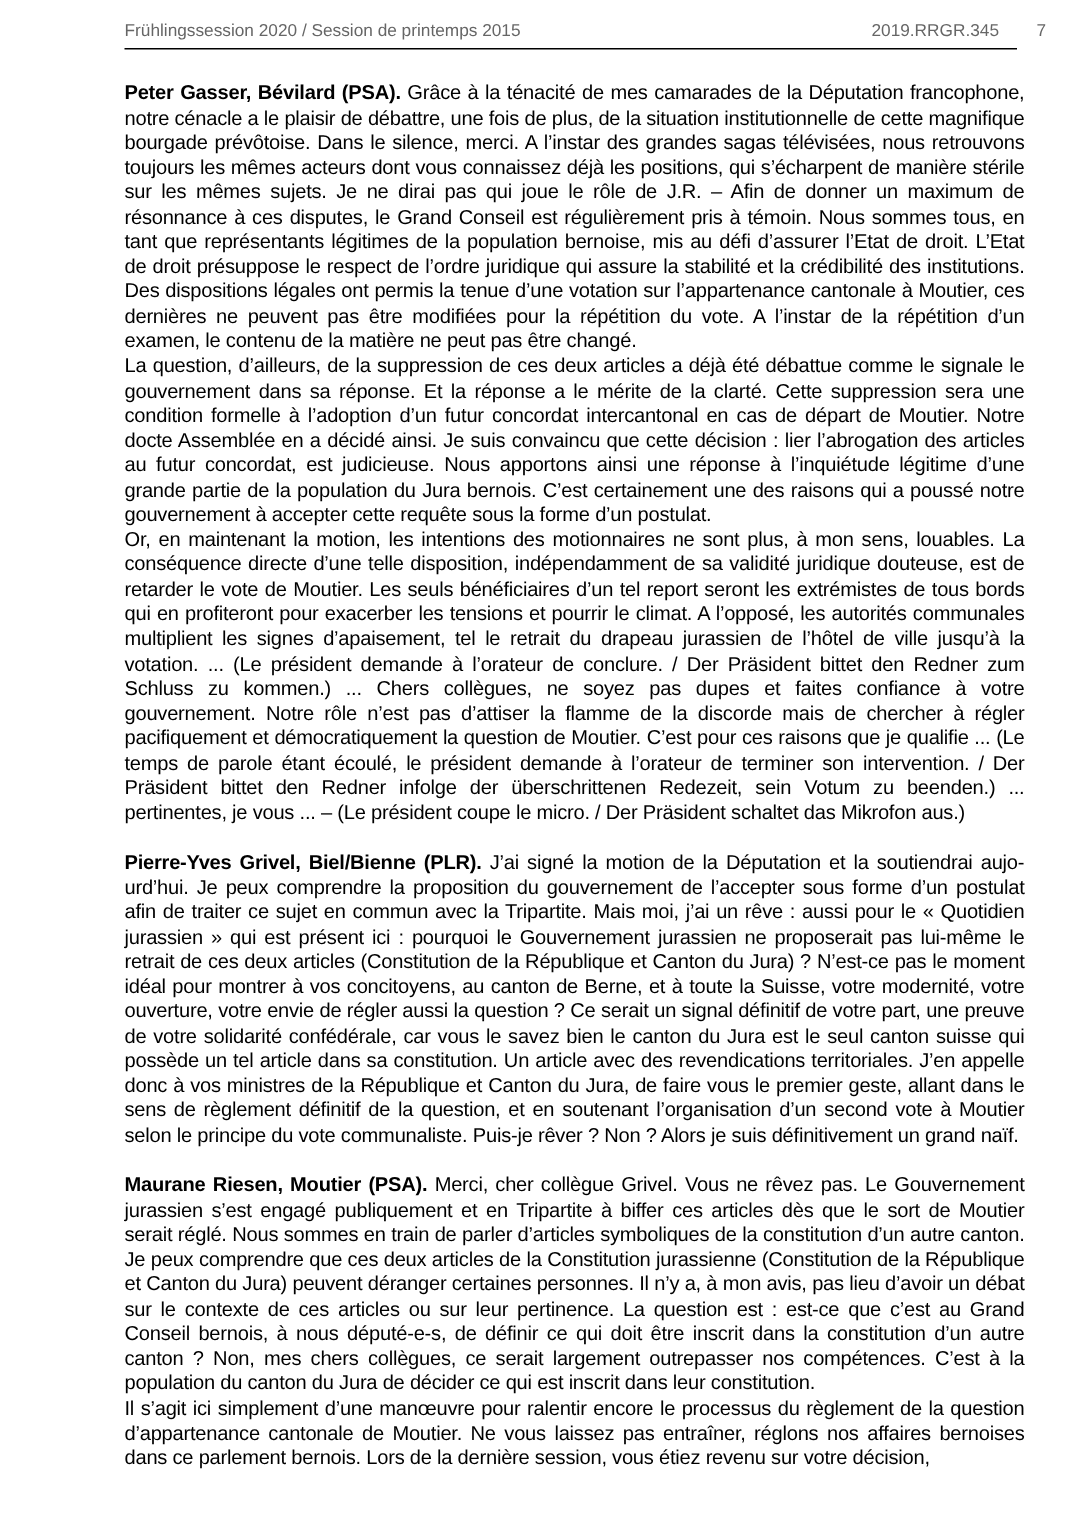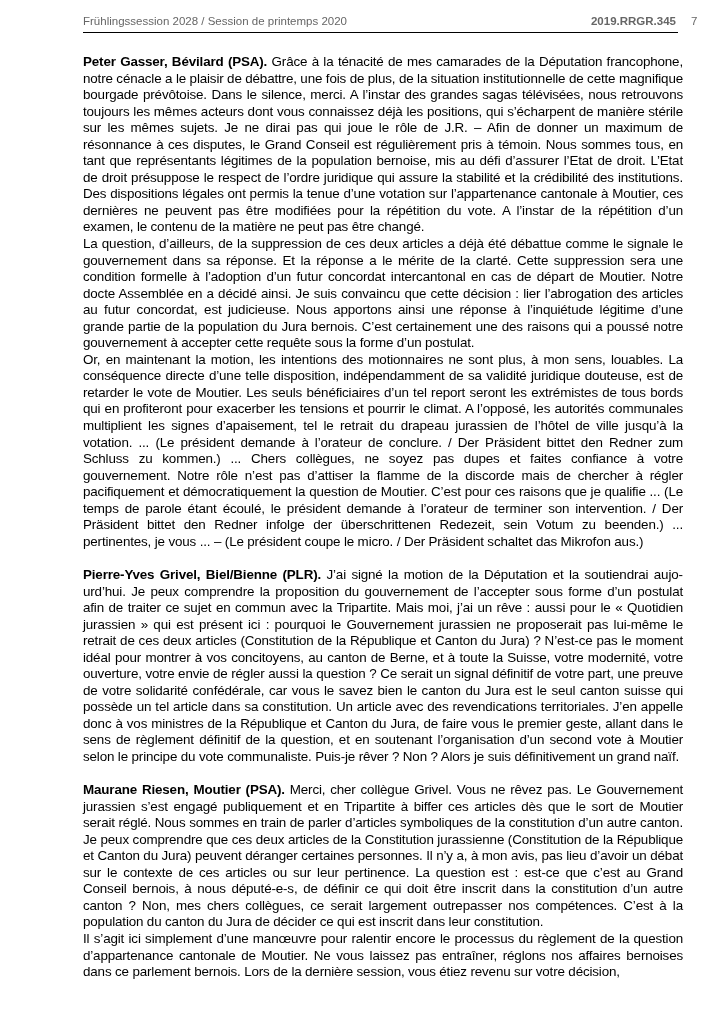--- a/index.html
+++ b/index.html
@@ -1,35 +1,35 @@
 <!DOCTYPE html>
 <html><head>
 <meta charset="utf-8">
 <style>
   html, body { margin: 0; padding: 0; background: #ffffff; }
   body { width: 711px; height: 1013px; position: relative; overflow: hidden;
          font-family: "Liberation Sans", sans-serif; color: #000; }
   .header { position: absolute; left: 83px; top: 13px; width: 595px; height: 19px;
             border-bottom: 1px solid #000; font-size: 11.5px; color: #666; }
   .header .left { position: absolute; left: 0; top: 2px; }
-  .header .right { position: absolute; right: 2px; top: 2px; font-weight: bold; }
+  .header .right { position: absolute; right: 12px; top: 2px; }
   .pagenum { position: absolute; left: 691px; top: 15px; font-size: 11.5px; color: #666; }
   .body { position: absolute; left: 83px; top: 54px; width: 600px;
           font-size: 13.4px; line-height: 16.55px; text-align: justify; hyphens: manual;
           letter-spacing: -0.15px; }
   .speech { margin: 0 0 16.55px 0; }
   .speech p { margin: 0; }
   .speaker { font-weight: bold; }
   .it { }
 </style>
 </head>
 <body>
 
 <div class="header">
-  <span class="left">Frühlingssession 2028 / Session de printemps 2020</span>
+  <span class="left">Frühlingssession 2020 / Session de printemps 2015</span>
   <span class="right">2019.RRGR.345</span>
 </div>
 <span class="pagenum">7</span>
 
 <div class="body" id="body">
     <div class="speech">
       <p><span class="speaker">Peter Gasser, Bévilard (PSA).</span><span> Grâce à la ténacité de mes camarades de la Députation francopho­ne, notre cénacle a le plaisir de débattre, une fois de plus, de la situation institutionnelle de cette magnifique bourgade prévôtoise. Dans le silence, merci. A l’instar des grandes sagas télévisées, nous retrouvons toujours les mêmes acteurs dont vous connaissez déjà les positions, qui s’échar­pent de manière stérile sur les mêmes sujets. Je ne dirai pas qui joue le rôle de J.R. – Afin de don­ner un maximum de résonnance à ces disputes, le Grand Conseil est régulièrement pris à témoin. Nous sommes tous, en tant que représentants légitimes de la population bernoise, mis au défi d’assurer l’Etat de droit. L’Etat de droit présuppose le respect de l’ordre juridique qui assure la stabi­lité et la crédibilité des institutions. Des dispositions légales ont permis la tenue d’une votation sur l’appartenance cantonale à Moutier, ces dernières ne peuvent pas être modifiées pour la répétition du vote. A l’instar de la répétition d’un examen, le contenu de la matière ne peut pas être changé.</span></p>
       <p><span>La question, d’ailleurs, de la suppression de ces deux articles a déjà été débattue comme le signale le gouvernement dans sa réponse. Et la réponse a le mérite de la clarté. Cette suppression sera une condition formelle à l’adoption d’un futur concordat intercantonal en cas de départ de Moutier. Notre docte Assemblée en a décidé ainsi. Je suis convaincu que cette décision : lier l’abrogation des articles au futur concordat, est judicieuse. Nous apportons ainsi une réponse à l’inquiétude légi­time d’une grande partie de la population du Jura bernois. C’est certainement une des raisons qui a poussé notre gouvernement à accepter cette requête sous la forme d’un postulat.</span></p>
       <p><span>Or, en maintenant la motion, les intentions des motionnaires ne sont plus, à mon sens, louables. La conséquence directe d’une telle disposition, indépendamment de sa validité juridique douteuse, est de retarder le vote de Moutier. Les seuls bénéficiaires d’un tel report seront les extrémistes de tous bords qui en profiteront pour exacerber les tensions et pourrir le climat. A l’opposé, les autorités communales multiplient les signes d’apaisement, tel le retrait du drapeau jurassien de l’hôtel de ville jusqu’à la votation. ... </span><span class="it">(Le président demande à l’orateur de conclure. / Der Präsident bittet den Red­ner zum Schluss zu kommen.)</span><span> ... Chers collègues, ne soyez pas dupes et faites confiance à votre gouvernement. Notre rôle n’est pas d’attiser la flamme de la discorde mais de chercher à régler pacifiquement et démocratiquement la question de Moutier. C’est pour ces raisons que je qualifie ... </span><span class="it">(Le temps de parole étant écoulé, le président demande à l’orateur</span><span> de terminer son intervention. </span><span class="it">/ Der Präsident bittet den Redner infolge der überschrittenen Redezeit, sein Votum zu beenden.)</span><span> ... pertinentes, je vous ... – </span><span class="it">(Le président coupe le micro. / Der Präsident schaltet das Mikrofon aus.)</span></p>
     </div>

